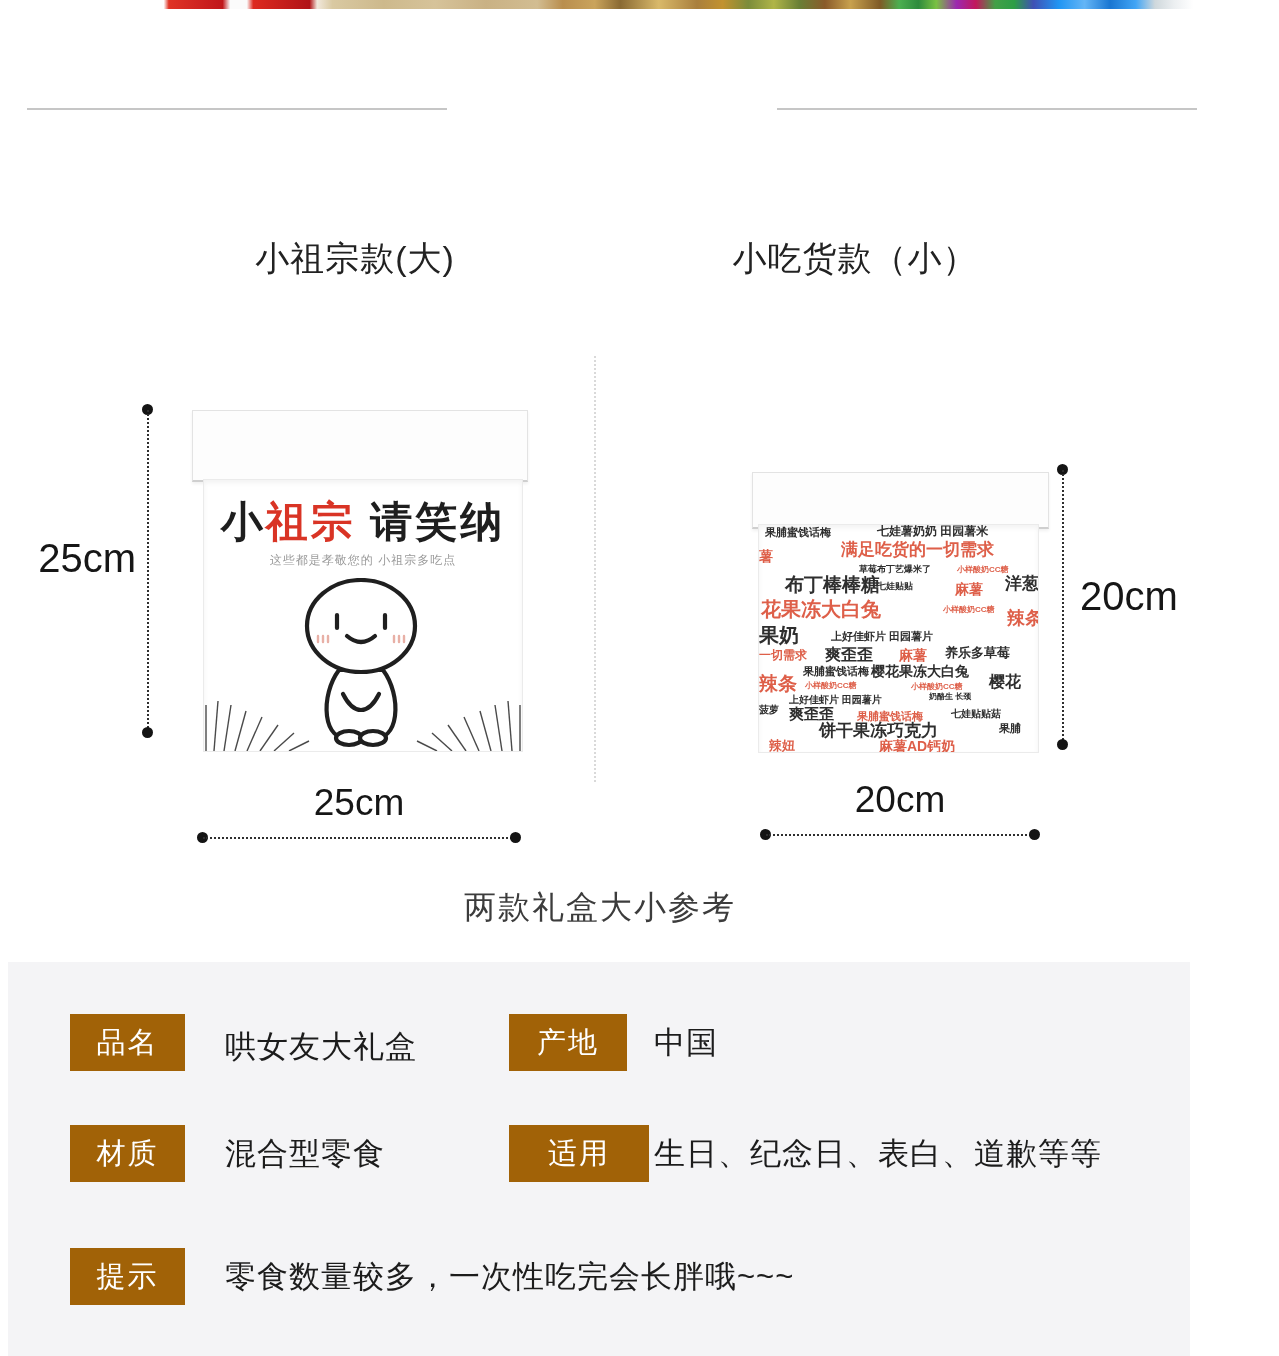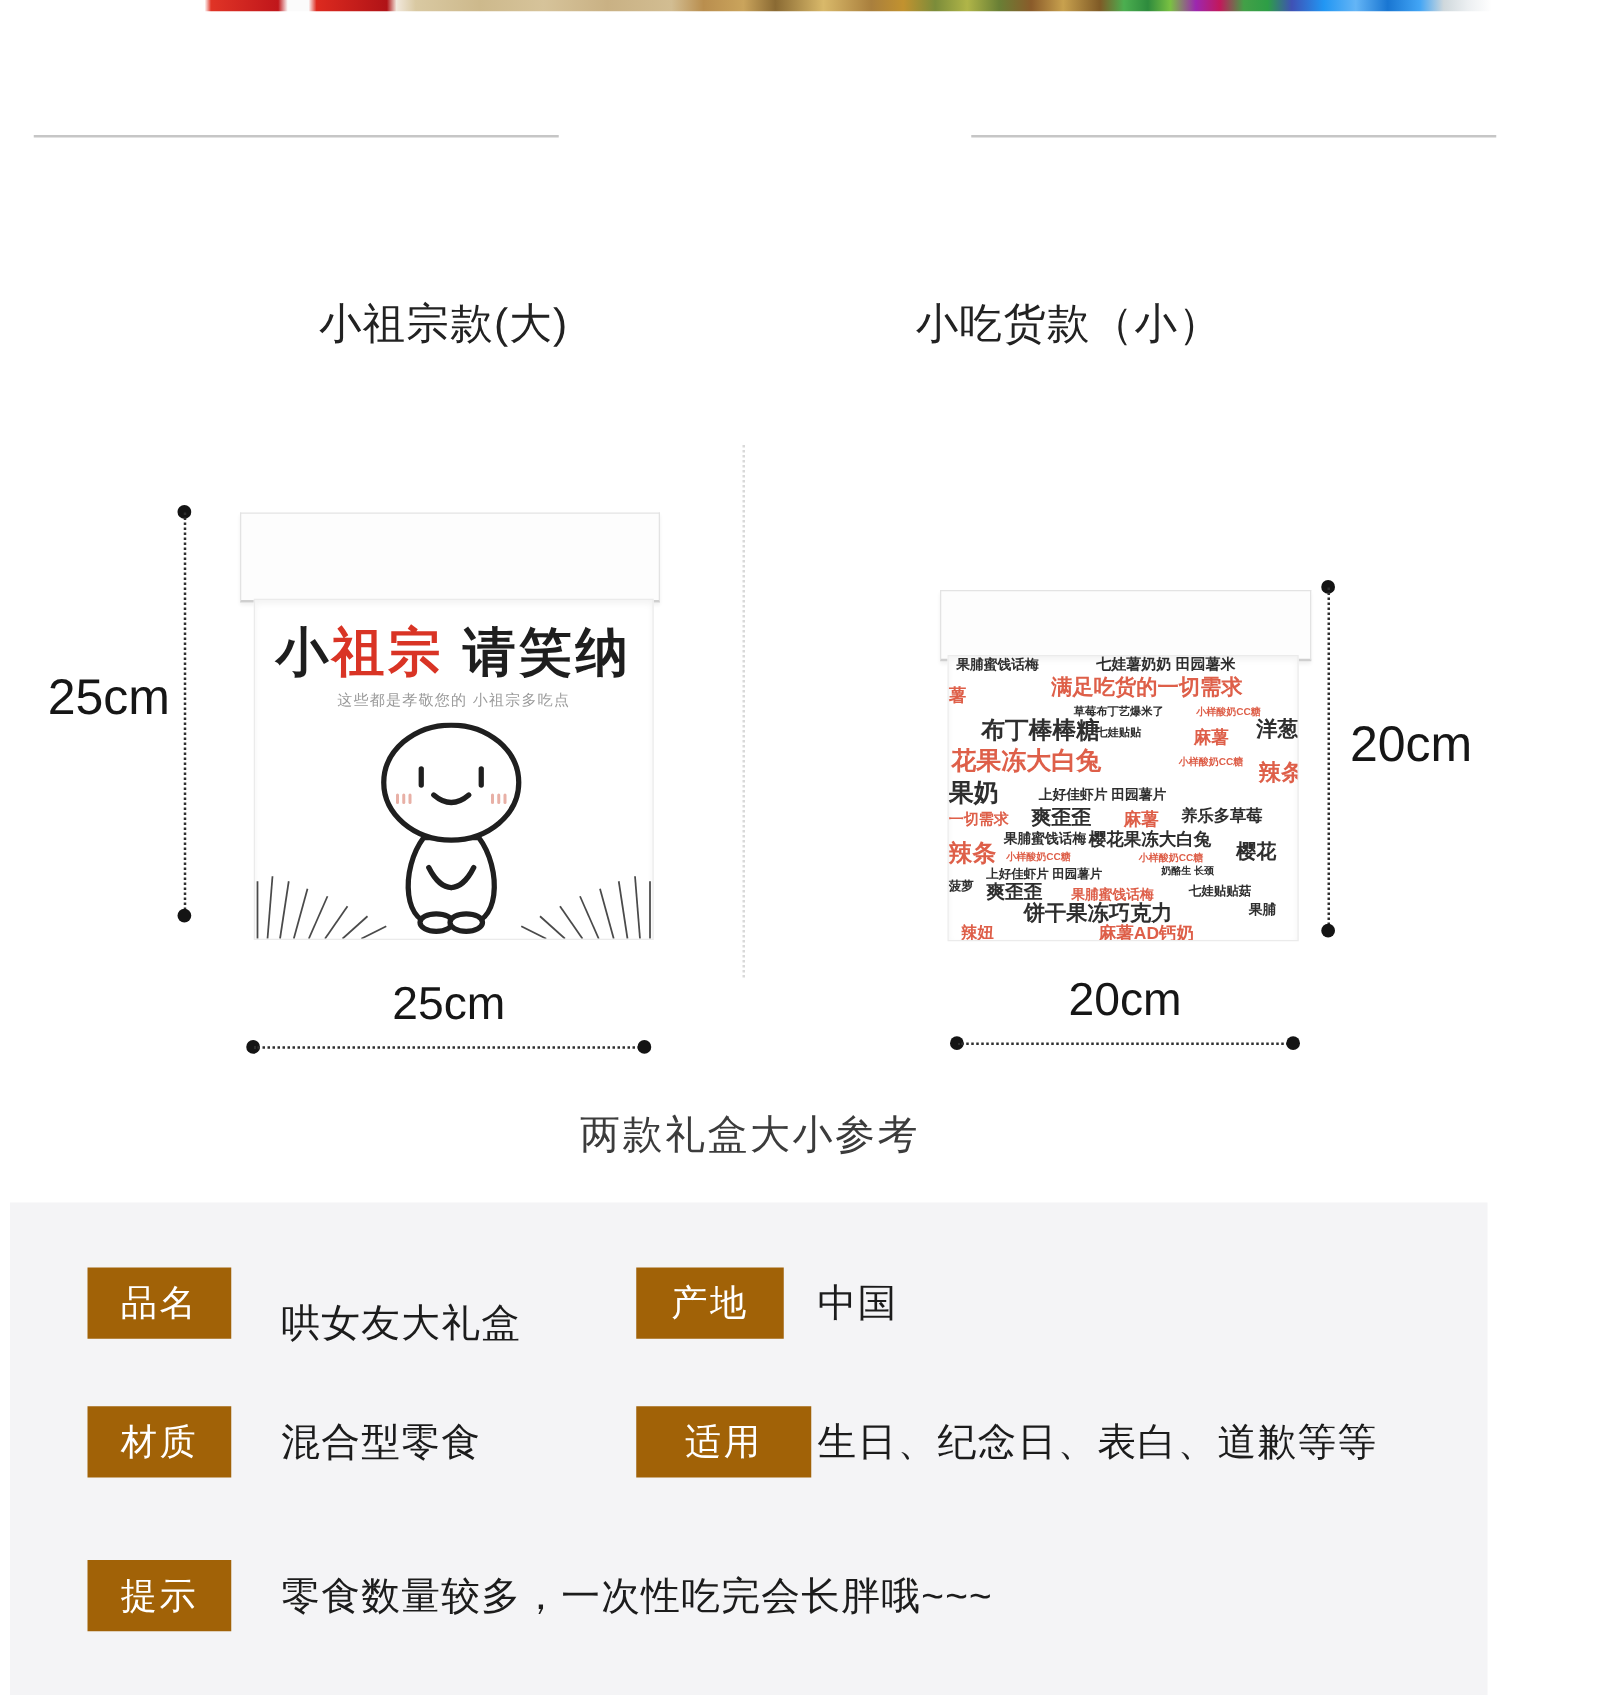--- a/index.html
+++ b/index.html
@@ -217,21 +217,21 @@
     <span class="dot l"></span>
       <span class="line"></span>
       <span class="dot r"></span>
   </div>
   <div class="abs dim-label dim-20h">20cm</div>
 
   <div class="abs caption">两款礼盒大小参考</div>
 
   <div class="abs info-panel">
     <div class="info-label" style="left:62px;top:52px;width:115px;">品名</div>
-    <div class="info-value" style="left:217px;top:68px;">哄女友大礼盒</div>
+    <div class="info-value" style="left:217px;top:56px;">哄女友大礼盒</div>
     <div class="info-label" style="left:501px;top:52px;width:118px;">产地</div>
     <div class="info-value" style="left:646px;top:52px;">中国</div>
 
     <div class="info-label" style="left:62px;top:163px;width:115px;">材质</div>
     <div class="info-value" style="left:217px;top:163px;">混合型零食</div>
     <div class="info-label" style="left:501px;top:163px;width:140px;">适用</div>
     <div class="info-value" style="left:646px;top:163px;">生日、纪念日、表白、道歉等等</div>
 
     <div class="info-label" style="left:62px;top:286px;width:115px;">提示</div>
     <div class="info-value" style="left:217px;top:286px;">零食数量较多，一次性吃完会长胖哦~~~</div>

